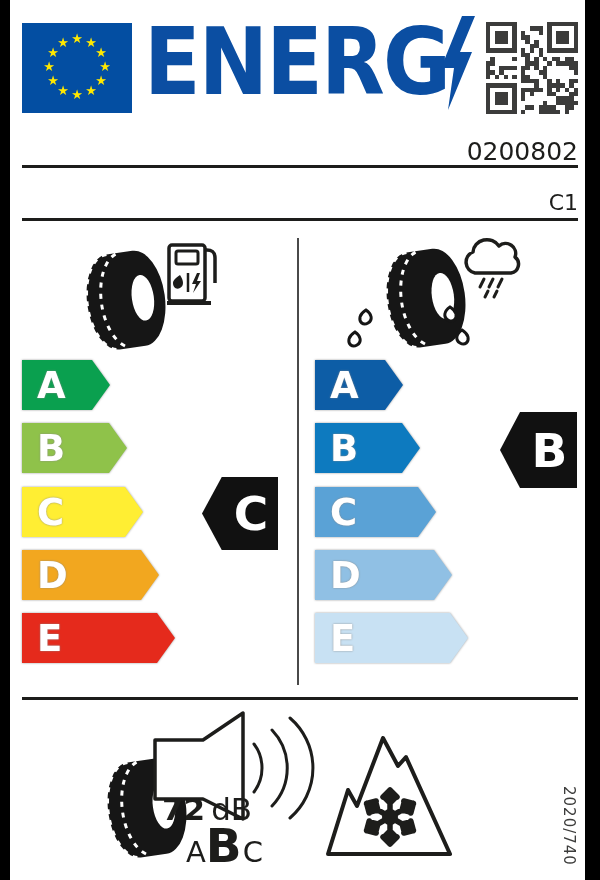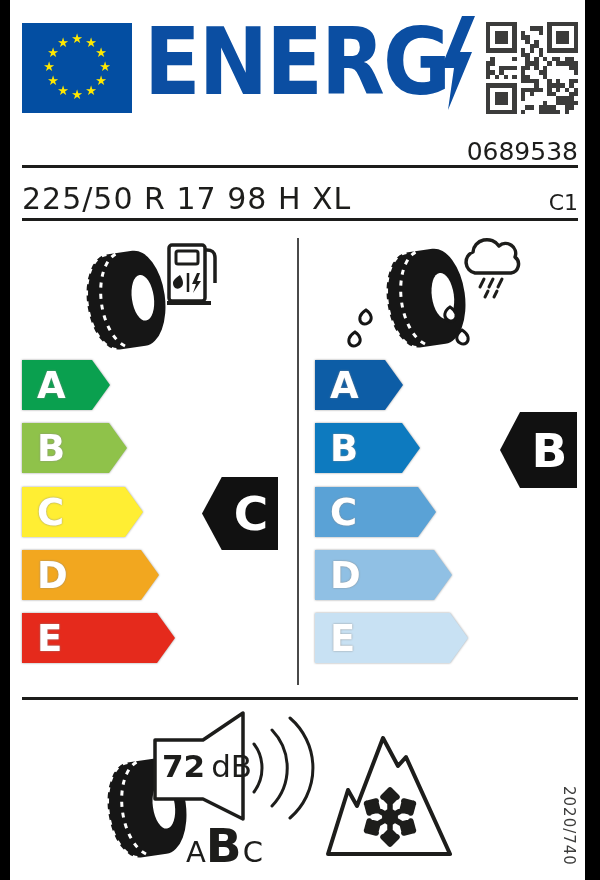--- a/index.html
+++ b/index.html
@@ -61,21 +61,21 @@
   .indicator{position:absolute;background:#111;color:#fff;font-weight:bold;
     display:flex;align-items:center;justify-content:center;
     clip-path:polygon(26% 0,100% 0,100% 100%,26% 100%,0 50%);}
   .indicator span{padding-left:22px;}
   .ind-fuel{left:202px;top:477px;width:76px;height:73px;font-size:47px;}
   .ind-wet{left:500px;top:412px;width:77px;height:76px;font-size:47px;}
 
   
   .tyre-noise{left:106px;top:758px;}
   .speaker{left:150px;top:708px;}
-  .db-text{left:162px;top:748px;width:80px;display:flex;align-items:baseline;gap:6px;}
+  .db-text{left:162px;top:791px;width:80px;display:flex;align-items:baseline;gap:6px;}
   .db-val{font-size:31px;font-weight:bold;}
   .db-unit{font-size:31px;}
   .waves{left:248px;top:712px;}
   .abc{left:186px;top:818px;display:flex;align-items:baseline;}
   .abc .n-a,.abc .n-c{font-size:29px;}
   .abc .n-b{font-size:47px;font-weight:bold;letter-spacing:1px;}
   .mountain{left:326px;top:736px;}
   .reg-num{left:578px;top:786px;font-size:15px;letter-spacing:1px;color:#3c3c3b;
     transform:rotate(90deg);transform-origin:0 0;white-space:nowrap;}
 </style>
@@ -320,23 +320,22 @@
         <rect x="8" y="20" width="1" height="1" fill="#3c3c3b"></rect>
         <rect x="12" y="20" width="1" height="1" fill="#3c3c3b"></rect>
         <rect x="13" y="20" width="1" height="1" fill="#3c3c3b"></rect>
         <rect x="14" y="20" width="1" height="1" fill="#3c3c3b"></rect>
         <rect x="15" y="20" width="1" height="1" fill="#3c3c3b"></rect>
         <rect x="16" y="20" width="1" height="1" fill="#3c3c3b"></rect>
         <rect x="18" y="20" width="1" height="1" fill="#3c3c3b"></rect>
       </svg>
   </div>
 
-  <div class="abs brand-number">0689538</div>
+  <div class="abs brand-number">0200802</div>
   <div class="abs rule rule1"></div>
-  <div class="abs tyre-size">225/50 R 17 98 H XL</div>
   <div class="abs tyre-class">C1</div>
   <div class="abs rule rule2"></div>
 
   <div class="abs tyre-fuel">
     <svg width="84" height="100" viewBox="0 0 84 100">
         <g transform="rotate(-8 42 50)">
       <path d="M28,2 A26,48 0 0 0 28,98 L54,98 A26,48 0 0 0 54,2 Z" fill="#161616"></path>
       <path d="M28,2 A26,48 0 0 0 28,98" stroke="#fff" stroke-width="3" stroke-dasharray="5 6" fill="none"></path>
       <path d="M37,3 A26,48 0 0 0 37,97" stroke="#fff" stroke-width="3" stroke-dasharray="5 6" fill="none"></path>
       <ellipse cx="58" cy="50" rx="11" ry="23" fill="#fff"></ellipse>

